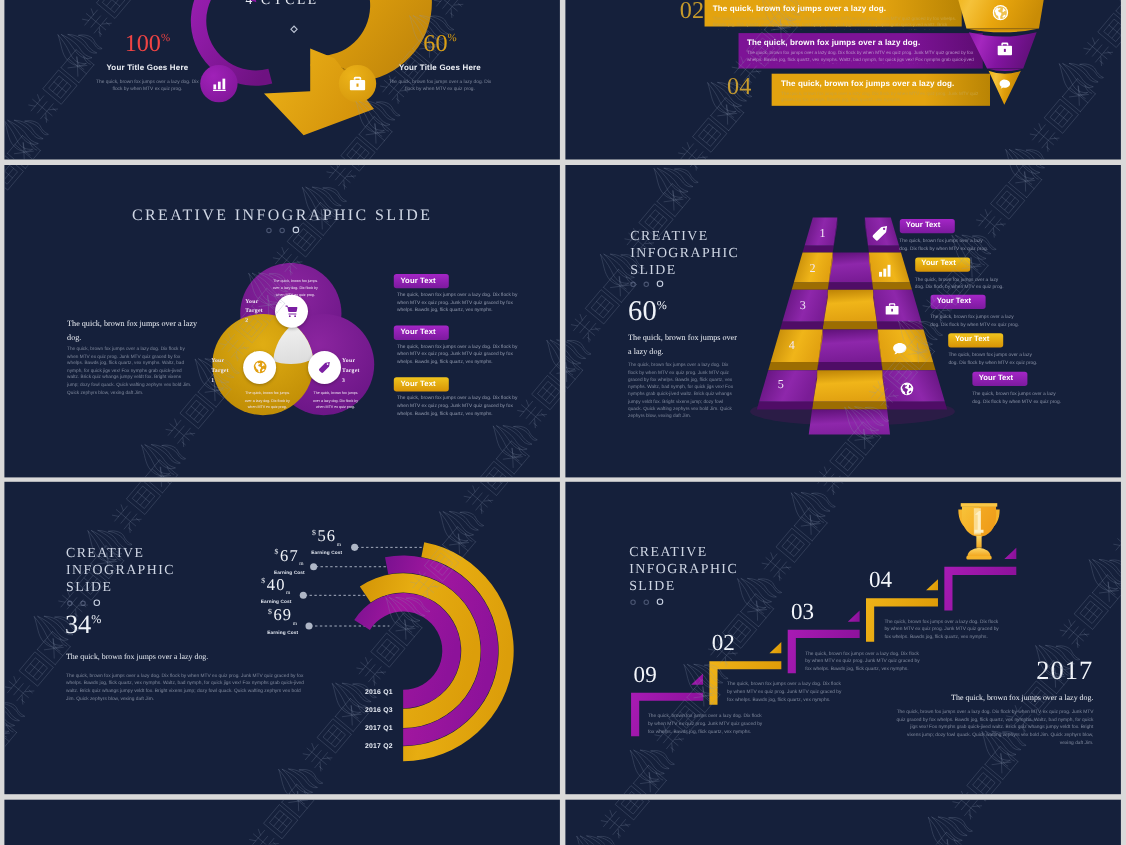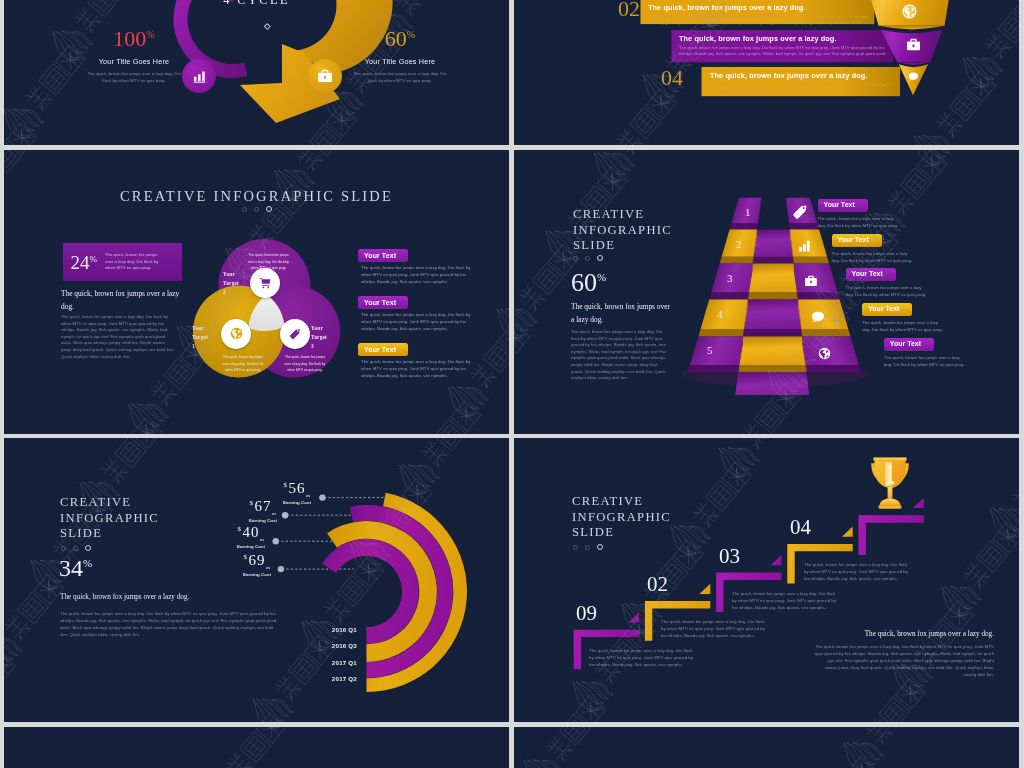--- a/index.html
+++ b/index.html
@@ -124,21 +124,21 @@
   #s1 .s1-diamond{left:261px;top:163px;width:4.6px;height:4.6px;border:1px solid #b9c1d2;transform:rotate(45deg);box-sizing:border-box;}
   #s1 .s1-badge{width:34px;height:34px;border-radius:50%;display:flex;align-items:center;justify-content:center;}
   #s1 .s1-b1{left:178px;top:198px;background:radial-gradient(circle at 35% 30%,#A021B8,#7C1494);}
   #s1 .s1-b2{left:304px;top:198px;background:radial-gradient(circle at 35% 30%,#ECB319,#D19209);}
   #s1 .s1-stat{width:120px;text-align:center;}
   #s1 .s1-s1{left:70px;top:167px;}
   #s1 .s1-s2{left:336px;top:167px;}
   #s1 .s1-num{color:#ef4444;font-size:22px;line-height:1;}
   #s1 .s1-numg{color:#DFA00F;}
   #s1 .s1-pct{font-size:10px;top:-0.62em;}
-  #s1 .s1-head{color:#eef1f7;font-size:7.2px;font-weight:normal;margin-top:7px;letter-spacing:.2px;}
+  #s1 .s1-head{color:#eef1f7;font-size:7.2px;font-weight:bold;margin-top:7px;letter-spacing:.2px;}
   #s1 .s1-desc{color:#818a9e;font-size:4.4px;line-height:7px;margin-top:4px;padding:0 9px;}
 
   
   #s2 .s2-art{left:100px;top:130px;}
   #s2 .s2-num{color:#C79B2B;font-size:22px;line-height:1;}
   #s2 .s2-n2{left:104px;top:137px;}
   #s2 .s2-n4{left:147px;top:206px;}
   #s2 .s2-row{}
   #s2 .s2-h{color:#fff;font-size:7.3px;font-weight:bold;letter-spacing:.1px;}
   #s2 .s2-b{font-size:4.2px;line-height:6.4px;margin-top:1.5px;overflow:hidden;}
@@ -313,24 +313,20 @@
     <svg class="abs s2-ic s2-ic3" width="11" height="11" viewBox="0 0 24 24">
         <path fill="#fff" d="M12 3C6.2 3 1.6 6.6 1.6 11c0 2.5 1.5 4.7 3.8 6.2-.2 1.3-.9 2.6-2 3.6 1.9-.2 3.7-1 5-2.1 1.1.3 2.3.4 3.6.4 5.8 0 10.4-3.6 10.4-8s-4.6-8-10.4-8z"></path>
       </svg>
   </div>
   <div class="slide col1 r1" id="s3">
     <div class="abs s3-title ci-title">CREATIVE INFOGRAPHIC SLIDE</div>
     <div class="abs dots s3-dots">
       <div class="dot"></div>
       <div class="dot"></div>
       <div class="dot on"></div>
-    </div>
-    <div class="abs s3-statbox">
-      <div class="s3-statnum serif"><span>24</span><sup class="s3-pct">%</sup></div>
-      <div class="s3-stattext">The quick, brown fox jumps over a lazy dog. Dix flock by when MTV ex quiz prog.</div>
     </div>
     <div class="abs s3-lead serif">The quick, brown fox jumps over a lazy dog.</div>
     <div class="abs s3-body body-sm">The quick, brown fox jumps over a lazy dog. Dix flock by when MTV ex quiz prog. Junk MTV quiz graced by fox whelps. Bawds jog, flick quartz, vex nymphs. Waltz, bad nymph, for quick jigs vex! Fox nymphs grab quick-jived waltz. Brick quiz whangs jumpy veldt fox. Bright vixens jump; dozy fowl quack. Quick wafting zephyrs vex bold Jim. Quick zephyrs blow, vexing daft Jim.</div>
 
     <svg class="abs s3-venn" width="160" height="160" viewBox="0 0 160 160">
       <defs>
         <radialGradient id="gTop" cx="50%" cy="30%" r="78%">
           <stop offset="0%" stop-color="#8B259F"></stop>
             <stop offset="100%" stop-color="#681484"></stop>
         </radialGradient>
@@ -699,20 +695,21 @@
       <path d="M35.6 8.2h5.2c0 9.4-3.6 16.2-10 18.3l-1.2-3.6c4.8-1.8 7.5-6.9 7.8-13z" fill="#F6B42B"></path>
       <path d="M6.5 5.2h31v9.6c0 10-6.9 18.2-15.5 18.2S6.5 24.8 6.5 14.8z" fill="url(#trg)"></path>
       <path d="M22 5.2h15.5v9.6c0 10-6.9 18.2-15.5 18.2z" fill="#EF9E1B" opacity="0.55"></path>
       <rect x="17.3" y="7" width="6.4" height="24" fill="#FBE3A0" opacity="0.85"></rect>
       <path d="M19.6 32h4.8v11h-4.8z" fill="url(#trg2)"></path>
       <path d="M11.6 50.5c0-4 4-6.6 10.4-7.5 6.4.9 10.4 3.5 10.4 7.5z" fill="url(#trg2)"></path>
       <rect x="10.6" y="50.3" width="22.8" height="3.4" rx="1.2" fill="#F6B42B"></rect>
       <rect x="5.4" y="2.4" width="33.2" height="3.2" fill="#FBC744"></rect>
       <path d="M22 9.5 18.3 13h2.5v13.5h-2.9v2.8h8.2v-2.8h-2.6V9.5z" fill="#FDEFC4"></path>
     </svg>
+    <div class="abs s6-year serif">2017</div>
     <div class="abs s6-lead serif">The quick, brown fox jumps over a lazy dog.</div>
     <div class="abs s6-body body-sm">The quick, brown fox jumps over a lazy dog. Dix flock by when MTV ex quiz prog. Junk MTV quiz graced by fox whelps. Bawds jog, flick quartz, vex nymphs. Waltz, bad nymph, for quick jigs vex! Fox nymphs grab quick-jived waltz. Brick quiz whangs jumpy veldt fox. Bright vixens jump; dozy fowl quack. Quick wafting zephyrs vex bold Jim. Quick zephyrs blow, vexing daft Jim.</div>
   </div>
   <div class="slide col1 r3" id="s7"></div>
   <div class="slide col2 r3" id="s8"></div>
 </div>
 
 <svg class="wm" width="1024" height="768" viewBox="0 0 1024 768">
   <defs>
     <clipPath id="wmclip">

